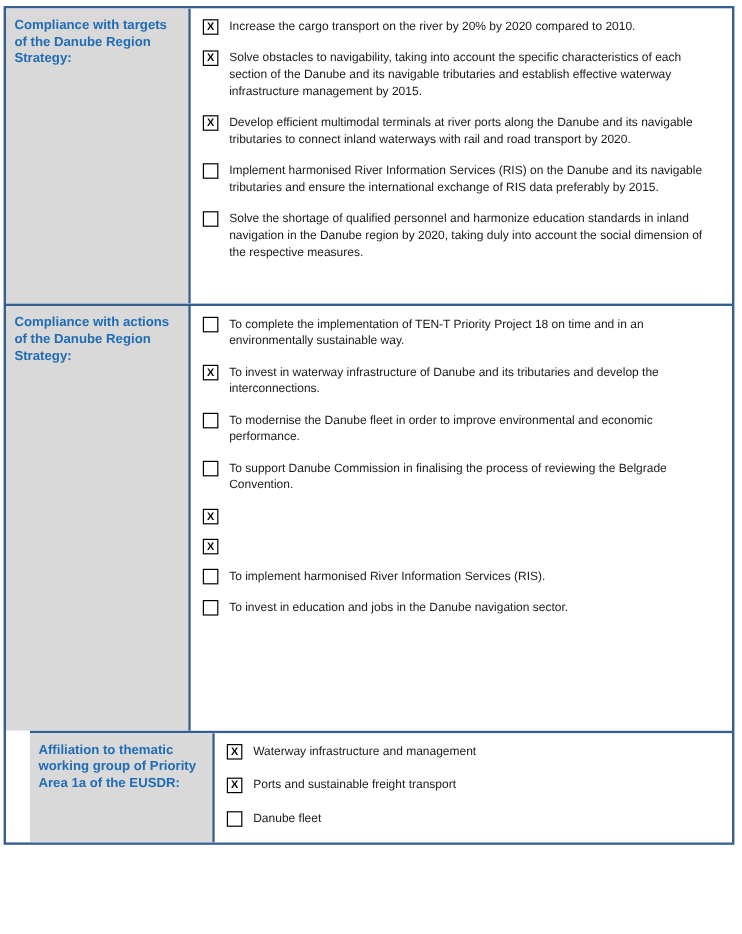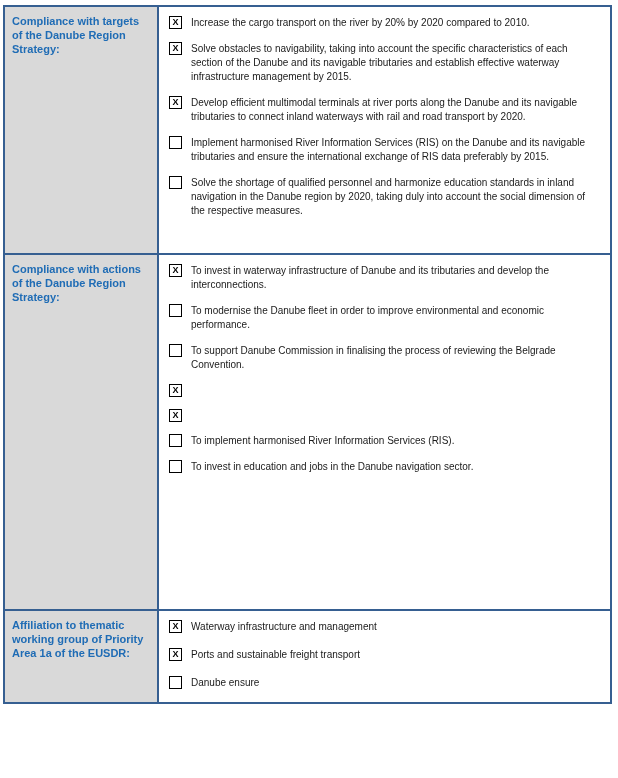--- a/index.html
+++ b/index.html
@@ -28,21 +28,21 @@
     flex-direction: column;
     background: #ffffff;
   }
   .t-row {
     display: flex;
     overflow: hidden;
   }
   .t-row + .t-row { border-top: 2px solid var(--border-color); justify-content: center; }
   .row-0 { flex: 0 0 246px; }
   .row-1 { flex: 0 0 356px; }
-  .row-2 { flex: 1 1 auto; }
+  .row-2 { flex: 1 1 auto; margin-left: 20px; }
   .label-cell {
     flex: 0 0 154px;
     background: var(--label-bg);
     border-right: 2px solid var(--border-color);
     padding: 7px 6px 6px 7px;
     color: var(--label-text);
     font-size: 11px;
     font-weight: bold;
     line-height: 14px;
   }
@@ -113,20 +113,24 @@
         <div class="item">
           <span class="checkbox"></span>
           <span class="item-text">Solve the shortage of qualified personnel and harmonize education standards in inland navigation in the Danube region by 2020, taking duly into account the social dimension of the respective measures.</span>
         </div>
       </div>
     </div>
     <div class="t-row row-1">
       <div class="label-cell">Compliance with actions of the Danube Region Strategy:</div>
       <div class="content-cell">
         <div class="item">
+          <span class="checkbox"></span>
+          <span class="item-text">To complete the implementation of TEN-T Priority Project 18 on time and in an environmentally sustainable way.</span>
+        </div>
+        <div class="item">
           <span class="checkbox">
             <span>X</span>
           </span>
           <span class="item-text">To invest in waterway infrastructure of Danube and its tributaries and develop the interconnections.</span>
         </div>
         <div class="item">
           <span class="checkbox"></span>
           <span class="item-text">To modernise the Danube fleet in order to improve environmental and economic performance.</span>
         </div>
         <div class="item">
@@ -163,21 +167,21 @@
           <span class="item-text">Waterway infrastructure and management</span>
         </div>
         <div class="item">
           <span class="checkbox">
             <span>X</span>
           </span>
           <span class="item-text">Ports and sustainable freight transport</span>
         </div>
         <div class="item">
           <span class="checkbox"></span>
-          <span class="item-text">Danube ensure</span>
+          <span class="item-text">Danube fleet</span>
         </div>
         <div class="item">
           <span class="checkbox"></span>
           <span class="item-text">River Information Services</span>
         </div>
         <div class="item">
           <span class="checkbox"></span>
           <span class="item-text">Education and jobs</span>
         </div>
       </div>

